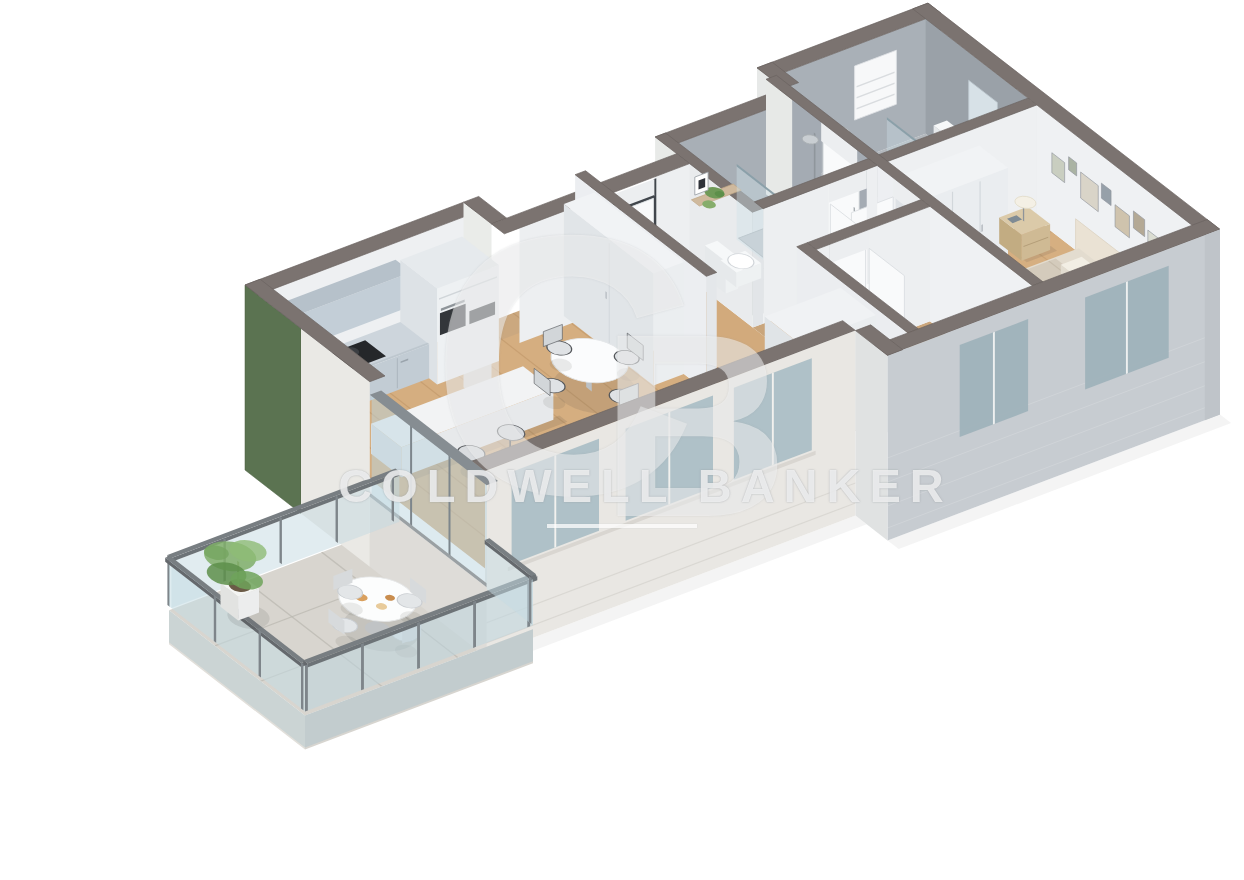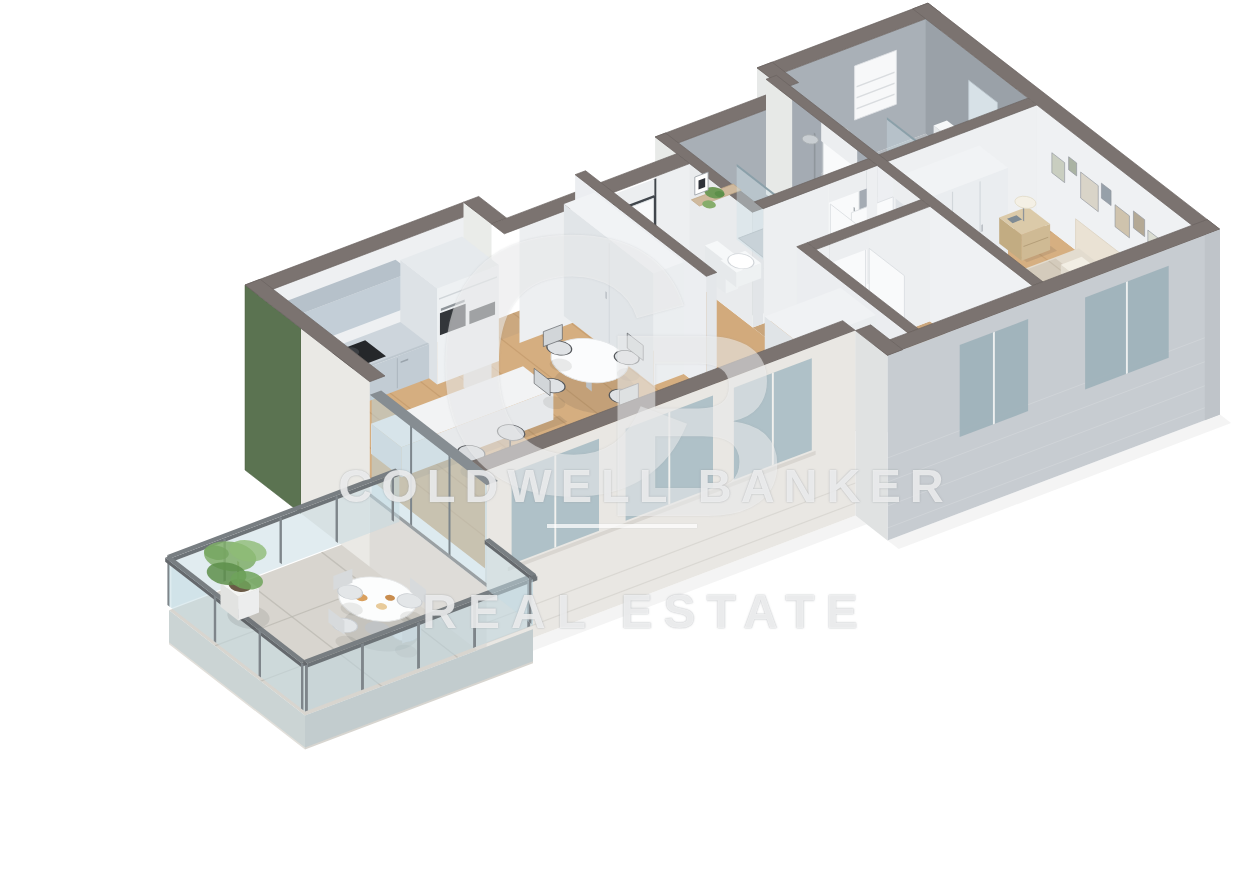--- a/index.html
+++ b/index.html
@@ -1961,15 +1961,14 @@
         <g transform="matrix(0.80,0.62,0,1,529,620.1)">
           <rect x="0" y="-44" width="3" height="46" fill="#7e858a"></rect>
         </g>
       </g>
     </svg>
   <div id="wm">
     <span class="wm-mono wm-c">C</span>
     <span class="wm-mono wm-b">B</span>
     <div class="wm-line wm-1">COLDWELL BANKER</div>
     <div class="wm-rule"></div>
-    <div class="wm-line wm-3">REAL ESTATE</div>
   </div>
 </div>
 
 </body></html>

